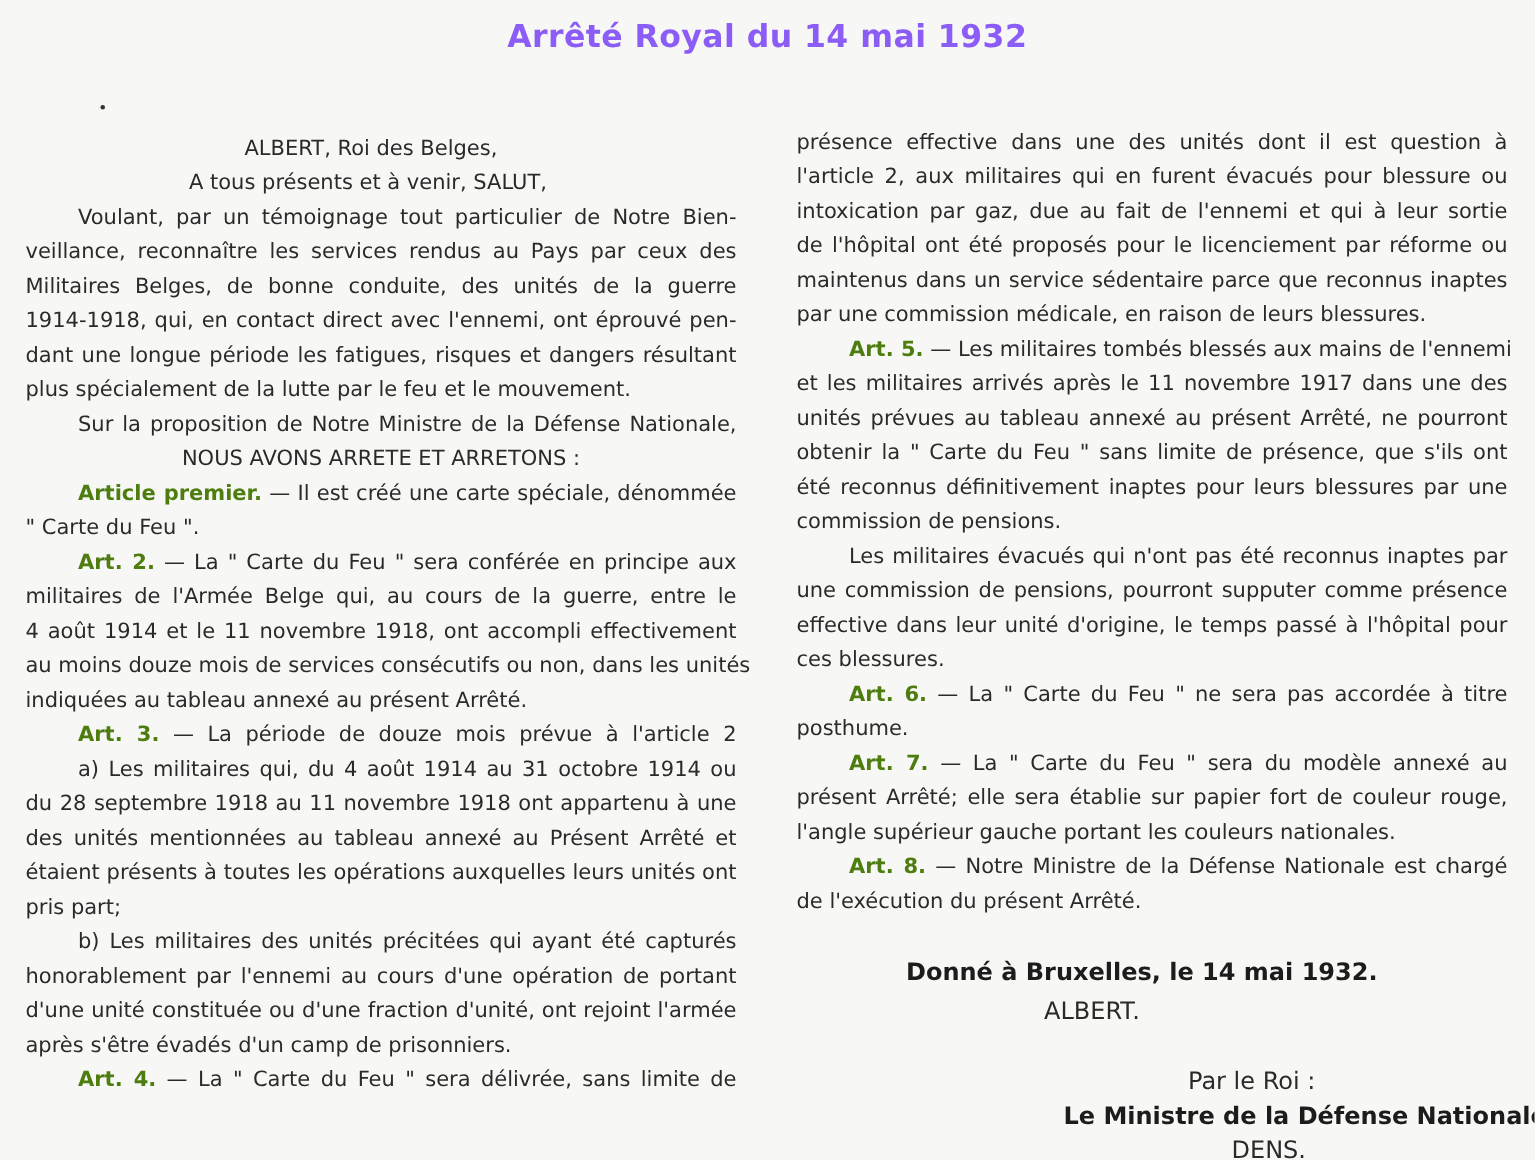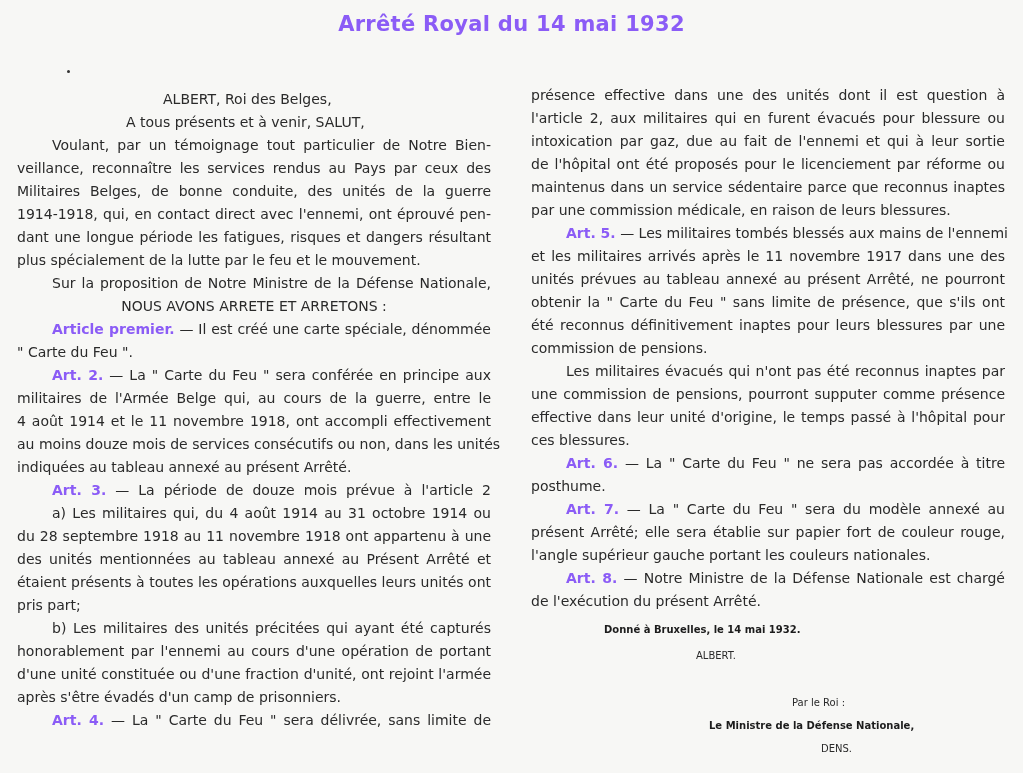--- a/index.html
+++ b/index.html
@@ -21,22 +21,22 @@
   .col.right { left:531px; width:474px; top:84px; }
   .ln {
     height:23px; line-height:23px; white-space:nowrap;
     text-align:justify; text-align-last:justify;
   }
   .ln.last { text-align-last:left; }
   .ln.ind { padding-left:35px; }
   .ln.center { text-align:center; text-align-last:center; }
   .ln.c1 { padding-left:146px; text-align-last:left; }
   .ln.c2 { padding-left:109px; text-align-last:left; }
-  .b { font-weight:bold; color:#8b5cf6; }
-  .sig { position:absolute; font-size:10px; white-space:nowrap; }
+  .b { font-weight:bold; color:#4d7c0f; }
+  .sig { position:absolute; font-size:16px; white-space:nowrap;margin-top:14px; }
   .sig.bold { font-weight:bold; color:#1c1c1c; }
 </style>
 </head>
 <body>
 
 <div>
   <div class="title">Arrêté Royal du 14 mai 1932</div>
   <span class="speck" style="left:67px;top:70px;"></span>
 
   <div class="col left" id="left-col">

